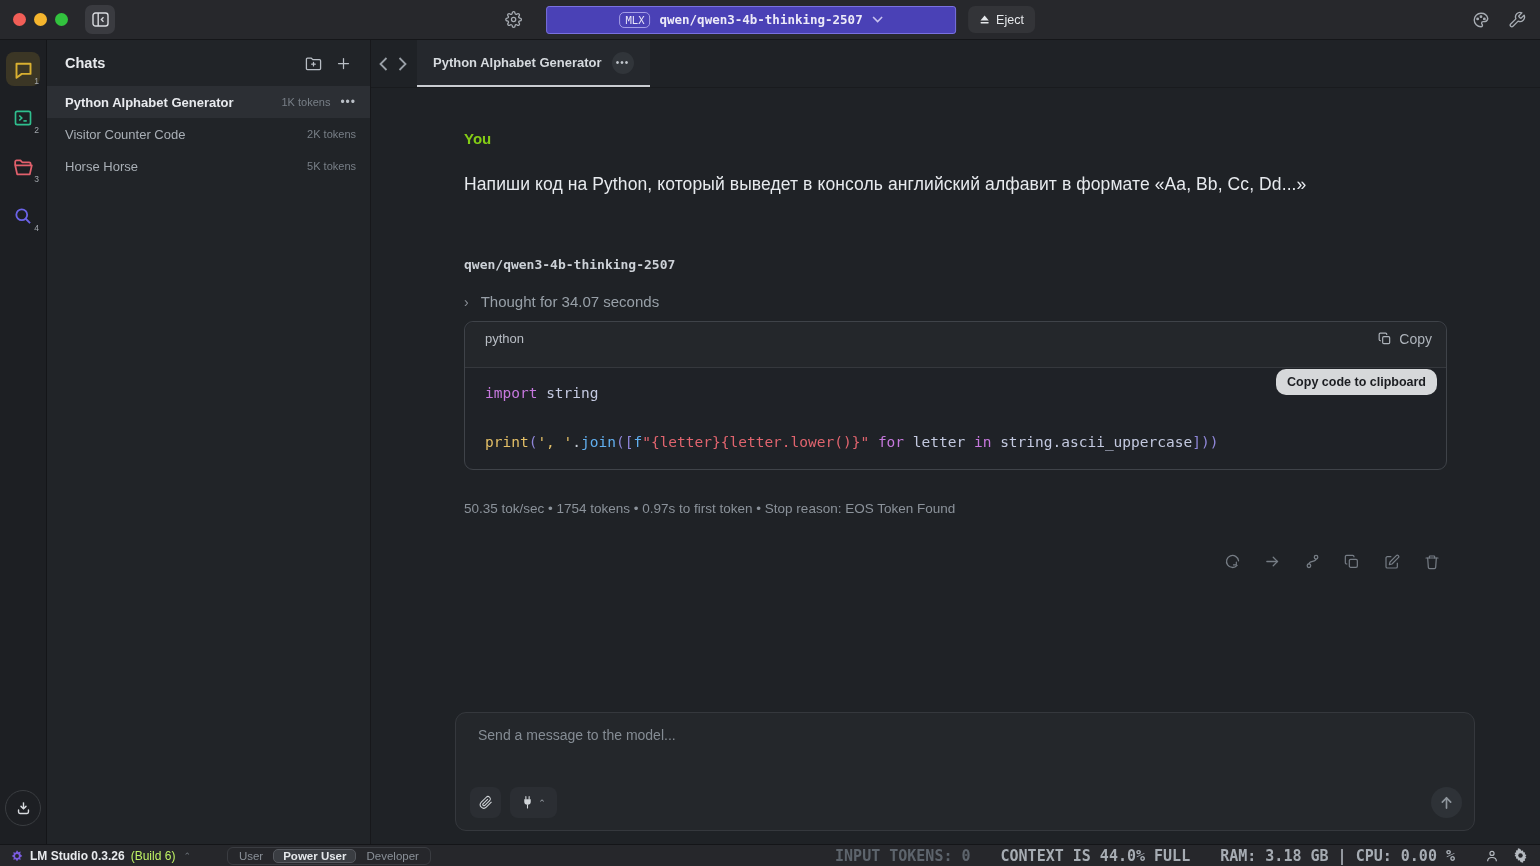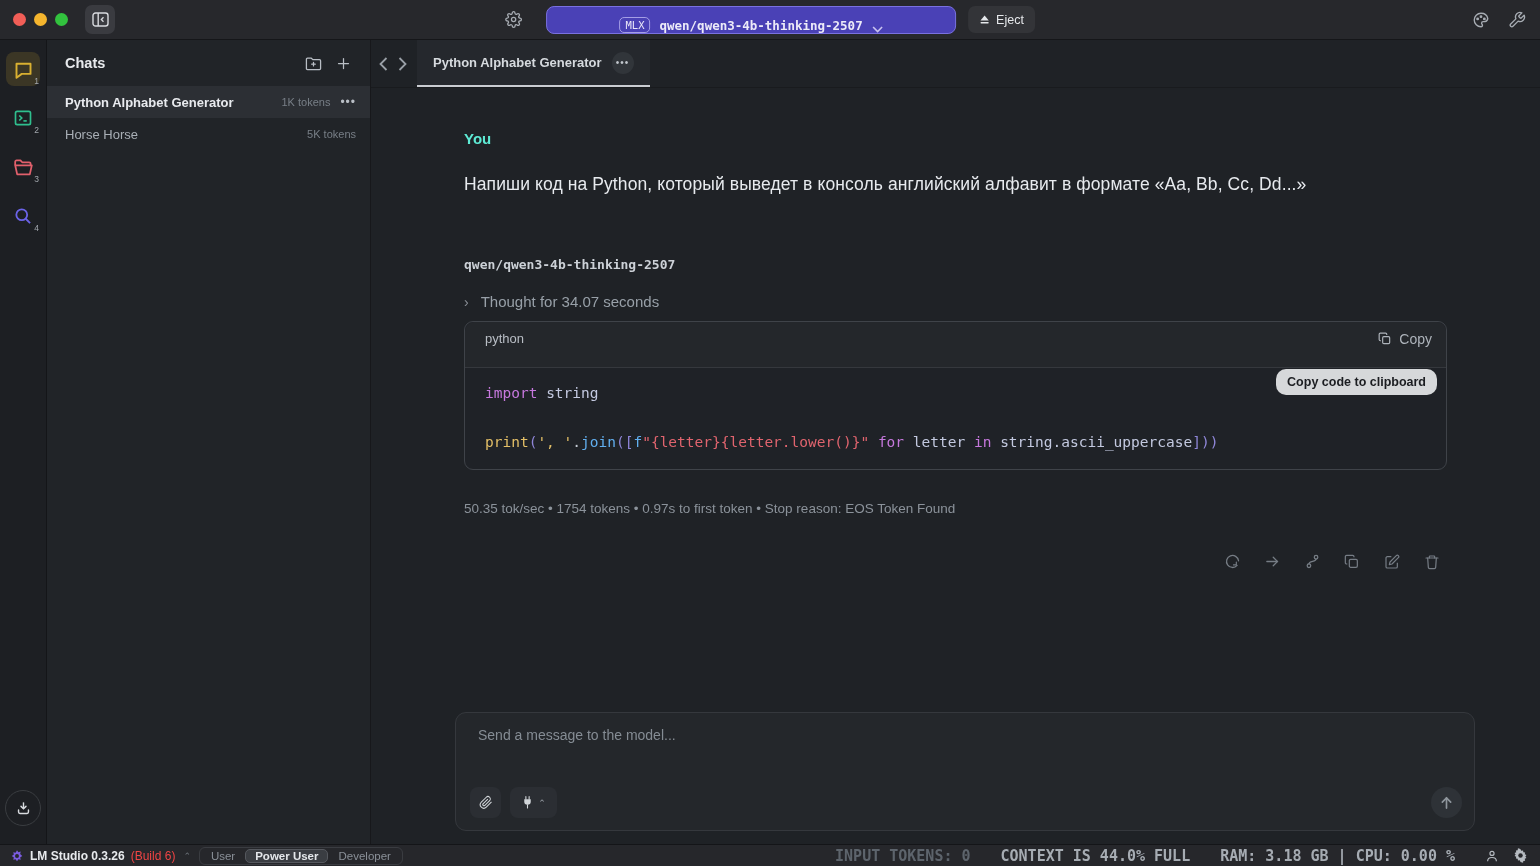--- a/index.html
+++ b/index.html
@@ -11,21 +11,21 @@
   .app { width:1540px; height:866px; display:flex; flex-direction:column; }
 
   
   .topbar { height:40px; background:#27282c; display:flex; align-items:center; position:relative; border-bottom:1px solid #151619; flex:0 0 40px;}
   .traffic { display:flex; gap:8px; margin-left:13px; }
   .traffic span { width:13px; height:13px; border-radius:50%; }
   .tl-red{ background:#f15e57; } .tl-yellow{ background:#f5b52e; } .tl-green{ background:#32c23e; }
   .panel-btn { margin-left:17px; width:30px; height:29px; border-radius:7px; background:#3a3b40; border:none; display:flex; align-items:center; justify-content:center; color:#d8dade; cursor:pointer; }
   .topbar-center { position:absolute; left:50%; transform:translateX(-50%); display:flex; align-items:center; gap:12px; }
   .top-gear { color:#a7acb3; margin-right:12px; }
-  .model-pill { display:flex; align-items:flex-end; gap:9px; background:#4a41b6; border:1px solid #7a71e0; border-radius:8px; height:28px; padding:0 28px; min-width:410px; justify-content:center; color:#eceaf8; cursor:pointer; }
+  .model-pill { display:flex; align-items:center; gap:9px; background:#4a41b6; border:1px solid #7a71e0; border-radius:3px; height:28px; padding:0 28px; min-width:410px; justify-content:center; color:#eceaf8; cursor:pointer; }
   .mlx-badge { font-family:"DejaVu Sans Mono", monospace; font-size:10.5px; border:1px solid #a59ee6; border-radius:5px; padding:1px 5px; color:#e8e5f8; }
   .model-name { font-family:"DejaVu Sans Mono", monospace; font-size:12.5px; font-weight:bold; }
   .pill-chevron { color:#c9c3ef; }
   .eject-btn { display:flex; align-items:center; gap:6px; background:#333438; border:none; border-radius:7px; height:27px; padding:0 11px; color:#e6e8eb; font-size:12.5px; cursor:pointer; }
   .topbar-right { position:absolute; right:14px; display:flex; align-items:center; gap:18px; color:#a7acb3; }
 
   
   .mid { flex:1; display:flex; min-height:0; }
 
   
@@ -52,21 +52,21 @@
   
   .main { flex:1; background:#1f2226; position:relative; display:flex; flex-direction:column; min-width:0; }
   .tabbar { height:48px; display:flex; align-items:stretch; border-bottom:1px solid #191b1e; flex:0 0 48px; }
   .nav-arrows { display:flex; align-items:center; gap:10px; padding:0 10px 0 8px; color:#8a9097; }
   .nav-arrow { background:transparent; border:none; color:#9aa0a7; cursor:pointer; display:flex; align-items:center; }
   .tab { display:flex; align-items:center; gap:10px; background:#25282d; padding:0 16px; border-bottom:2px solid #c9ccd1; cursor:pointer; }
   .tab-title { font-size:13px; font-weight:bold; color:#d6dade; }
   .tab-more { width:22px; height:22px; border-radius:50%; background:#31353a; border:none; color:#c2c7cd; font-size:10px; letter-spacing:1px; cursor:pointer; }
 
   .content { padding:42px 0 0 93px; width:1076px; }
-  .user-label { font-size:15px; font-weight:bold; color:#5eead4; }
+  .user-label { font-size:15px; font-weight:bold; color:#84cc16; }
   .user-message { margin-top:27px; font-size:17.5px; color:#e7eaee; letter-spacing:.1px; }
   .assistant-model { margin-top:62px; font-size:13px; color:#ccd1d7; font-weight:bold; }
   .thought-row { margin-top:21px; display:flex; align-items:center; gap:12px; color:#98a0a8; font-size:15px; cursor:pointer; }
   .thought-chevron { font-size:14px; color:#8a9097; }
 
   .code-block { position:relative; margin-top:11px; width:983px; border:1px solid #3f4349; border-radius:9px; background:#1f2227; }
   .code-header { height:46px; display:flex; align-items:center; padding:0 14px 12px 20px; border-bottom:1px solid #35383d; background:#24272b; border-radius:9px 9px 0 0; }
   .code-lang { font-size:13px; color:#b9bec5; flex:1; }
   .copy-btn { display:flex; align-items:center; gap:7px; background:transparent; border:none; color:#aeb4bb; font-size:14px; cursor:pointer; }
   .code-body { padding:13px 20px 14px 20px; font-family:"DejaVu Sans Mono", monospace; font-size:14.5px; line-height:24.5px; }
@@ -89,23 +89,23 @@
   .comp-btn { height:31px; background:#2b2e33; border:none; border-radius:8px; color:#d2d6da; display:flex; align-items:center; justify-content:center; gap:4px; cursor:pointer; }
   .attach-btn { width:31px; }
   .plug-btn { width:47px; margin-left:9px; }
   .plug-caret { font-size:9px; color:#9aa0a7; }
   .send-btn { margin-left:auto; width:31px; height:31px; border-radius:50%; background:#2e3237; border:none; color:#8f969d; display:flex; align-items:center; justify-content:center; cursor:pointer; }
 
   
   .statusbar { height:22px; background:#26272b; border-top:1px solid #141518; display:flex; align-items:center; padding:0 12px 0 10px; flex:0 0 22px;gap:8px; }
   .sb-app { display:flex; align-items:center; gap:6px; }
   .sb-appname { font-size:12px; font-weight:bold; color:#e8eaed; }
-  .sb-build { font-size:12px; color:#ef4444; }
+  .sb-build { font-size:12px; color:#bef264; }
   .sb-caret { color:#6f757c; font-size:9px; margin-left:2px; }
-  .mode-switch { display:flex; align-items:center; border:1px solid #3a3c41; border-radius:6px; padding:1px; }
+  .mode-switch { display:flex; align-items:center; margin-left:28px; border:1px solid #3a3c41; border-radius:6px; padding:1px; }
   .mode-opt { font-size:11.5px; color:#8a9098; padding:1px 10px; border-radius:5px; border:none; background:transparent; cursor:pointer; }
   .mode-opt.active { background:#3a3d42; border:1px solid #55585e; color:#e4e7ea; font-weight:bold; padding:0px 9px; }
   .sb-right { margin-left:auto; display:flex; align-items:center; gap:30px; }
   .sb-stat { font-family:"DejaVu Sans Mono", monospace; font-size:15px; color:#a6acb3; font-weight:bold; }
   .sb-stat.dim { color:#5d646c; }
   .sb-icons { display:flex; align-items:center; gap:14px; color:#b6bbc1; }
 </style>
 </head>
 <body>
 
@@ -239,20 +239,24 @@
                 <path d="M12 4v16M4 12h16"></path>
               </svg>
           </span>
         </button>
       </div>
       <div class="chat-list">
         <div class="chat-item selected">
           <span class="chat-item-name">Python Alphabet Generator</span>
           <span class="chat-item-tokens">1K tokens</span>
           <button class="chat-item-more">•••</button>
+        </div>
+        <div class="chat-item">
+          <span class="chat-item-name">Visitor Counter Code</span>
+          <span class="chat-item-tokens">2K tokens</span>
         </div>
         <div class="chat-item">
           <span class="chat-item-name">Horse Horse</span>
           <span class="chat-item-tokens">5K tokens</span>
         </div>
       </div>
     </aside>
 
     <main class="main">
       <div class="tabbar">

